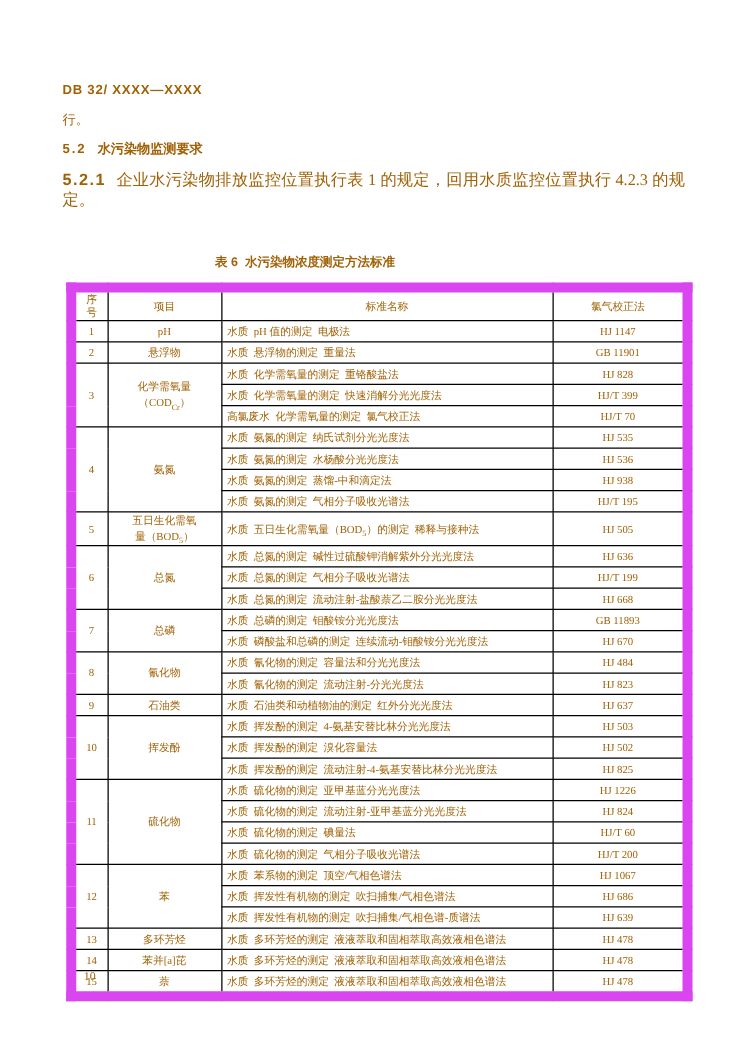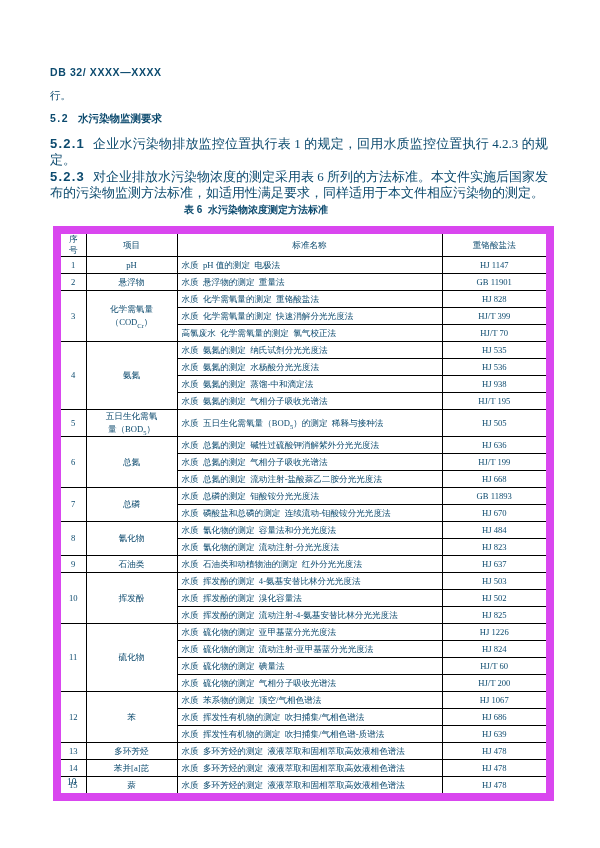--- a/index.html
+++ b/index.html
@@ -1,18 +1,18 @@
 <!DOCTYPE html>
 <html><head>
 <meta charset="utf-8">
 <style>
   html,body { margin:0; padding:0; background:#e8e8e8; }
   .page {
     position:relative; width:600px; height:848px; margin:0 auto;
-    background:#ffffff; color:#0c4a6e;
+    background:#ffffff; color:#a16207;
     font-family:"Liberation Serif","DejaVu Serif",serif;
     overflow:hidden;
   }
   .doc-number {
     position:absolute; left:50px; top:66px;
     font-family:"Liberation Sans","DejaVu Sans",sans-serif;
     font-weight:700; font-size:10.5px; letter-spacing:0.6px;
   }
   .cont-text { position:absolute; left:50px; top:89px; font-size:10.5px; }
   .sec-heading {
@@ -26,21 +26,21 @@
     font-size:13px; text-align:justify;
   }
   .clause { margin:0; line-height:16.4px; }
   .clause-number {
     font-family:"Liberation Sans","DejaVu Sans",sans-serif;
     font-weight:700; letter-spacing:1.2px; margin-right:8px;
   }
   .table-caption {
     position:absolute; left:0; top:203px; width:488px; text-align:center;
     font-family:"Liberation Sans","DejaVu Sans",sans-serif;
-    font-weight:700; font-size:10px; white-space:pre-wrap;padding-left:12px;
+    font-weight:700; font-size:10px; white-space:pre-wrap;
   }
   table.methods {
     position:absolute; left:53px; top:226px; width:493px;
     border-collapse:collapse; table-layout:fixed;
     font-size:8.6px; line-height:11px;
   }
   table.methods { border:8px solid #d946ef; }
   table.methods th, table.methods td {
     border:1px solid #000; padding:0 4px; vertical-align:middle;
     font-weight:400; overflow:hidden;
@@ -62,41 +62,38 @@
 
   <div class="cont-text">行。</div>
 
   <div class="sec-heading">
     <span class="num">5.2</span><span>水污染物监测要求</span>
   </div>
 
   <div class="clauses">
     <p class="clause">
       <span class="clause-number">5.2.1</span><span>企业水污染物排放监控位置执行表 1 的规定，回用水质监控位置执行 4.2.3 的规定。</span>
-    </p>
-    <p class="clause">
-      <span class="clause-number">5.2.3</span><span>对企业排放水污染物浓度的测定采用表 6 所列的方法标准。本文件实施后国家发布的污染物监测方法标准，如适用性满足要求，同样适用于本文件相应污染物的测定。</span>
     </p>
   </div>
 
   <div class="table-caption">表 6  水污染物浓度测定方法标准</div>
 
   <table class="methods">
     <colgroup>
       <col style="width:29px">
         <col style="width:91px">
         <col style="width:265px">
         <col style="width:108px">
     </colgroup>
     <thead>
       <tr>
         <th>序号</th>
         <th>项目</th>
         <th>标准名称</th>
-        <th>重铬酸盐法</th>
+        <th>氯气校正法</th>
       </tr>
     </thead>
     <tbody>
         <tr>
           <td rowspan="1" class="c-no">1</td>
           <td rowspan="1" class="c-item">
             <div>pH</div>
           </td>
           <td class="c-name">水质  pH 值的测定  电极法</td>
           <td class="c-code">HJ 1147</td>

